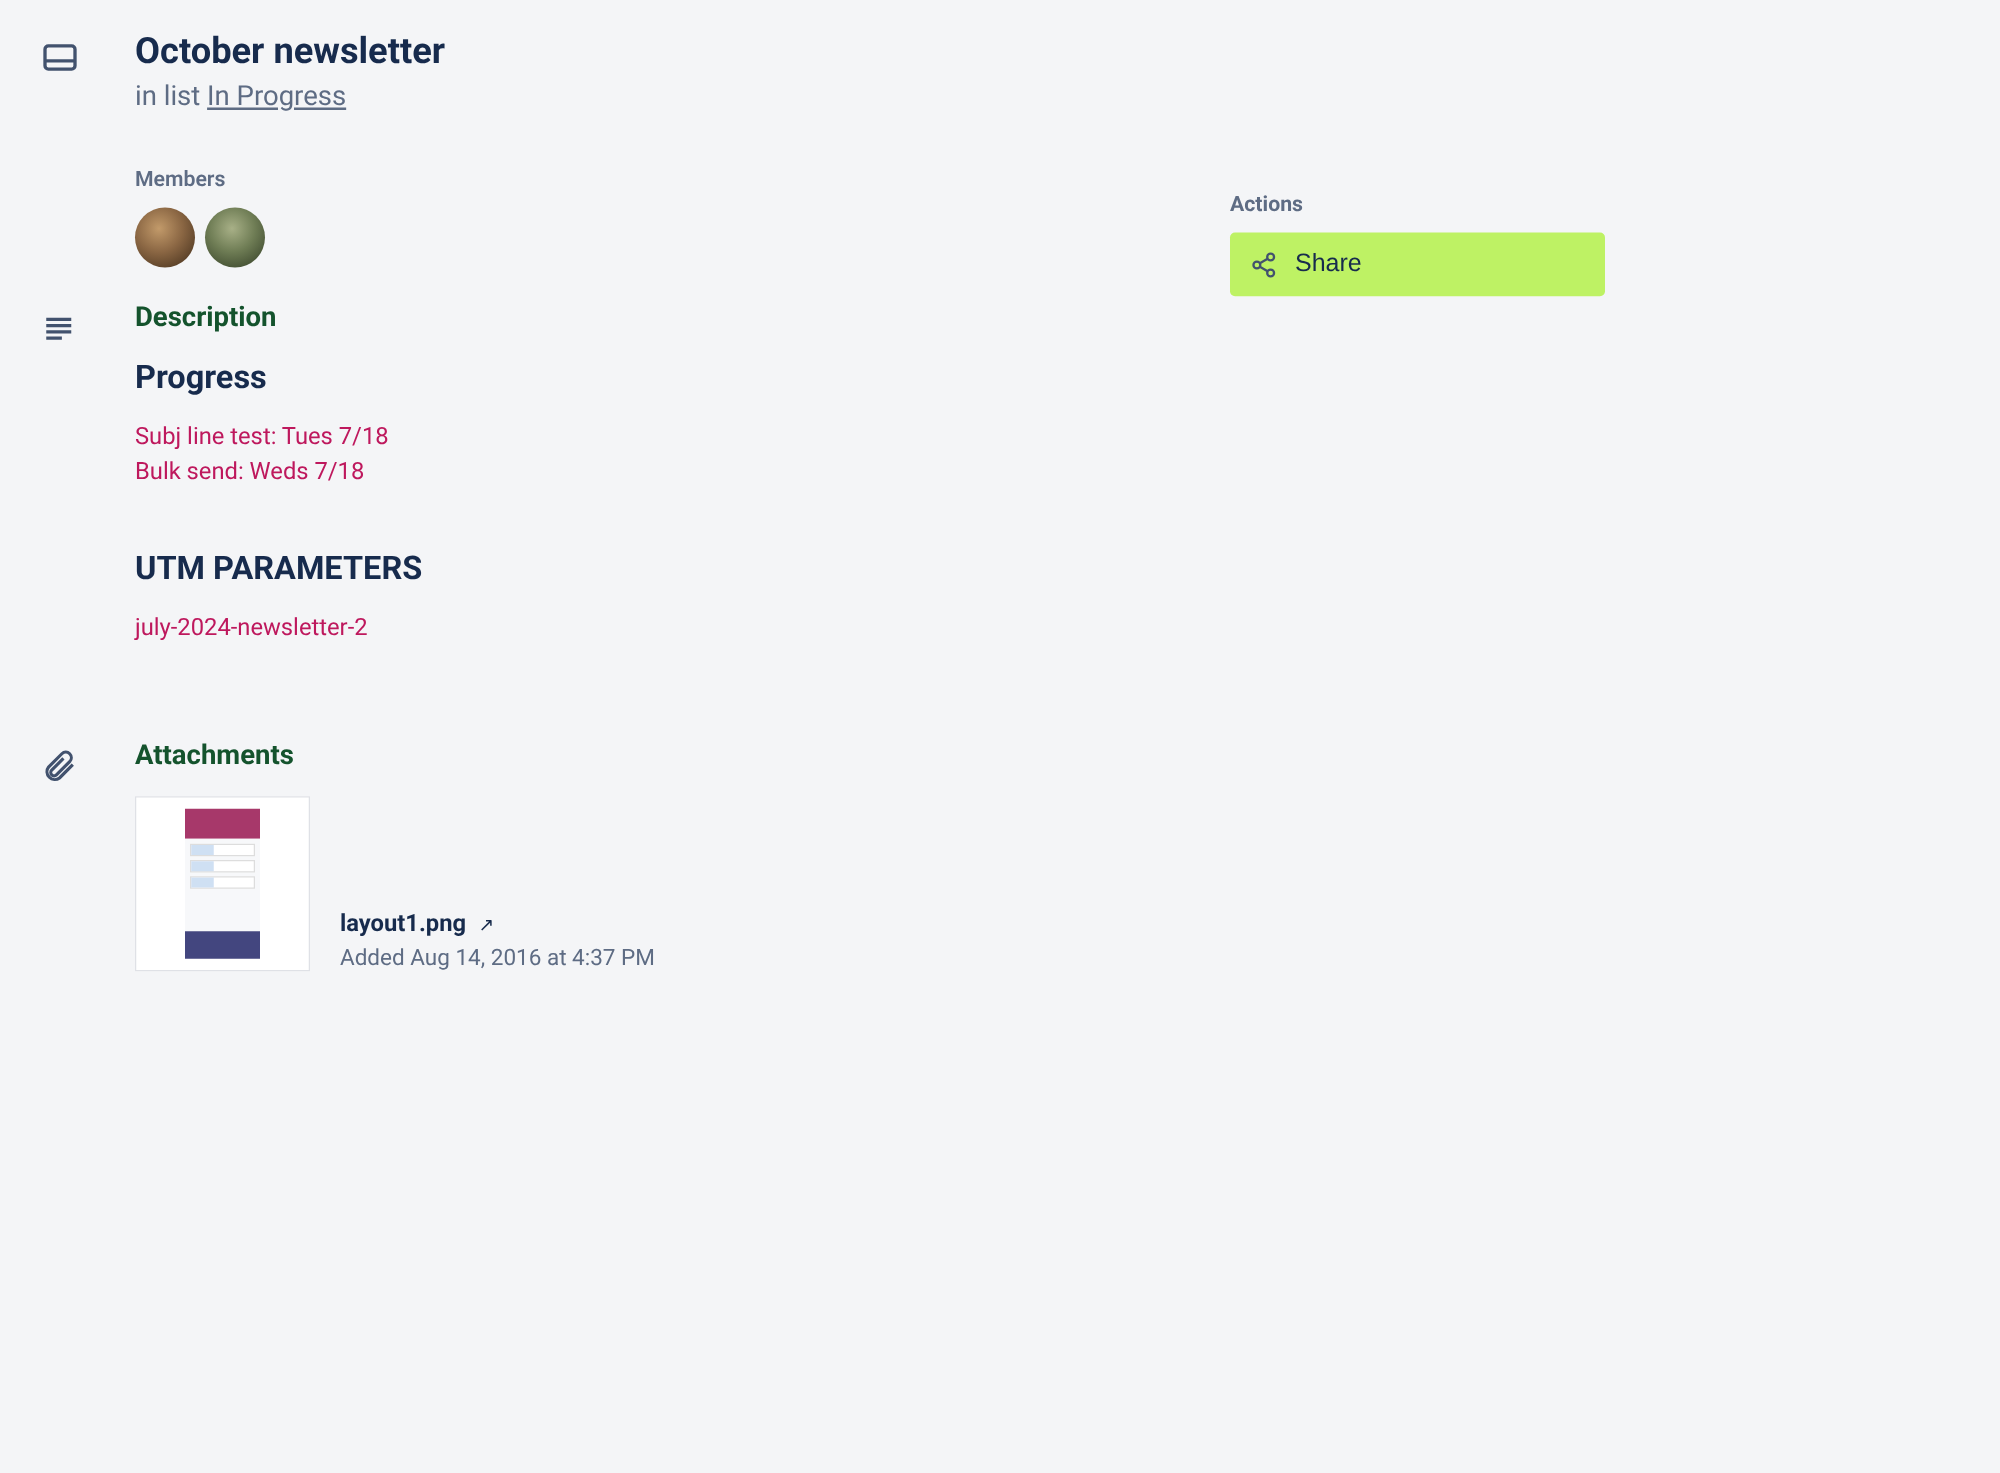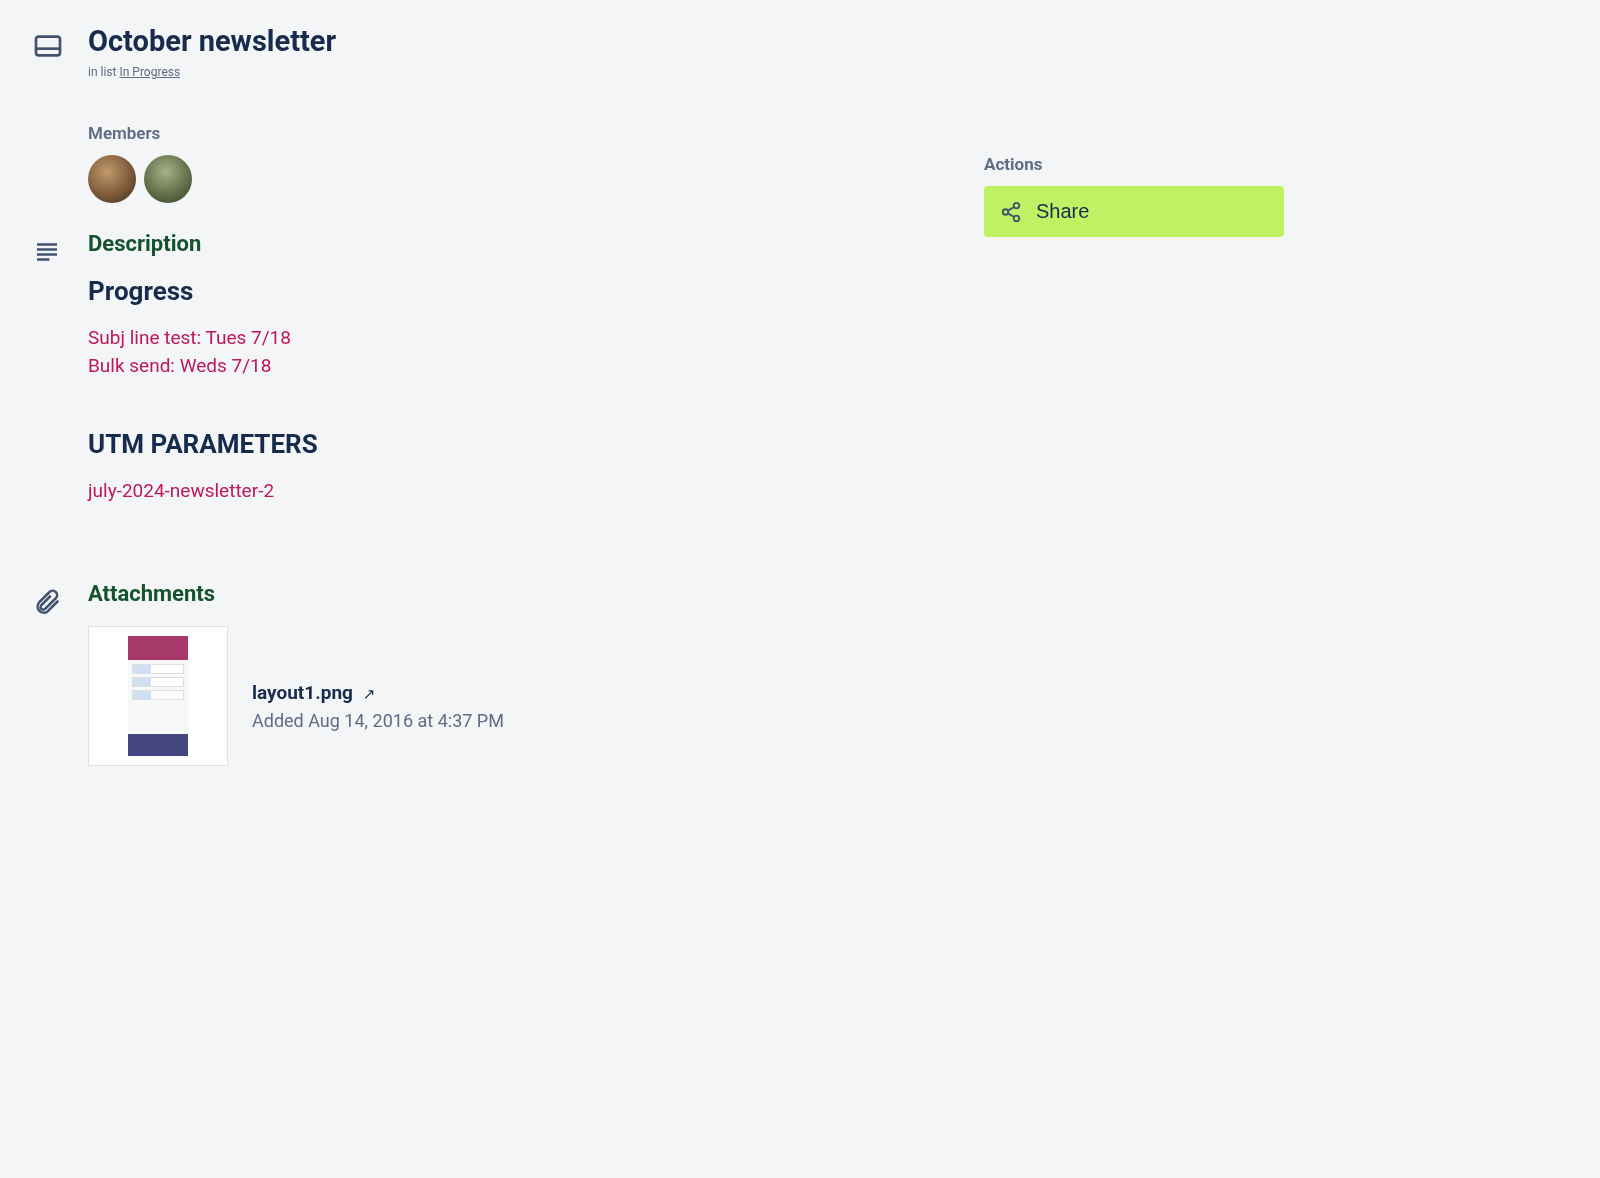--- a/index.html
+++ b/index.html
@@ -8,30 +8,30 @@
       background: #f4f5f7;
       color: #172b4d;
       padding: 24px 32px;
     }
     .main-layout { display: flex; gap: 32px; }
     .left-col { flex: 1; max-width: 920px; }
     .right-col { width: 300px; padding-top: 130px; }
 
     .section-row { display: flex; gap: 22px; margin-bottom: 28px; }
     .icon-col { width: 34px; flex-shrink: 0; padding-top: 6px; }
-    .content-col { flex: 1; }
+    .content-col { flex: 1; margin-left: 20px; }
 
     .card-title {
       font-size: 29px;
       font-weight: 700;
       color: #172b4d;
       line-height: 1.2;
     }
     .in-list {
-      font-size: 12px;
+      font-size: 22px;
       color: #5e6c84;
       margin-top: 6px;
     }
     .in-list a { color: #5e6c84; text-decoration: underline; }
 
     .section-label {
       font-size: 17px;
       font-weight: 600;
       color: #5e6c84;
       margin-bottom: 12px;
@@ -56,21 +56,21 @@
       color: #172b4d;
       margin-bottom: 18px;
     }
     .desc-p {
       font-size: 19px;
       color: #be185d;
       line-height: 1.5;
     }
     .desc-block { margin-bottom: 48px; }
 
-    .attachment-row { display: flex; align-items: center; gap: 24px; margin-top: 20px; }
+    .attachment-row { display: flex; align-items: flex-end; gap: 24px; margin-top: 20px; }
     .attachment-thumb {
       width: 140px; height: 140px;
       background: #fff;
       display: flex; align-items: center; justify-content: center;
       border: 1px solid #dfe1e6;
     }
     .thumb-inner {
       width: 60px; height: 120px;
       display:flex; flex-direction:column;
     }

